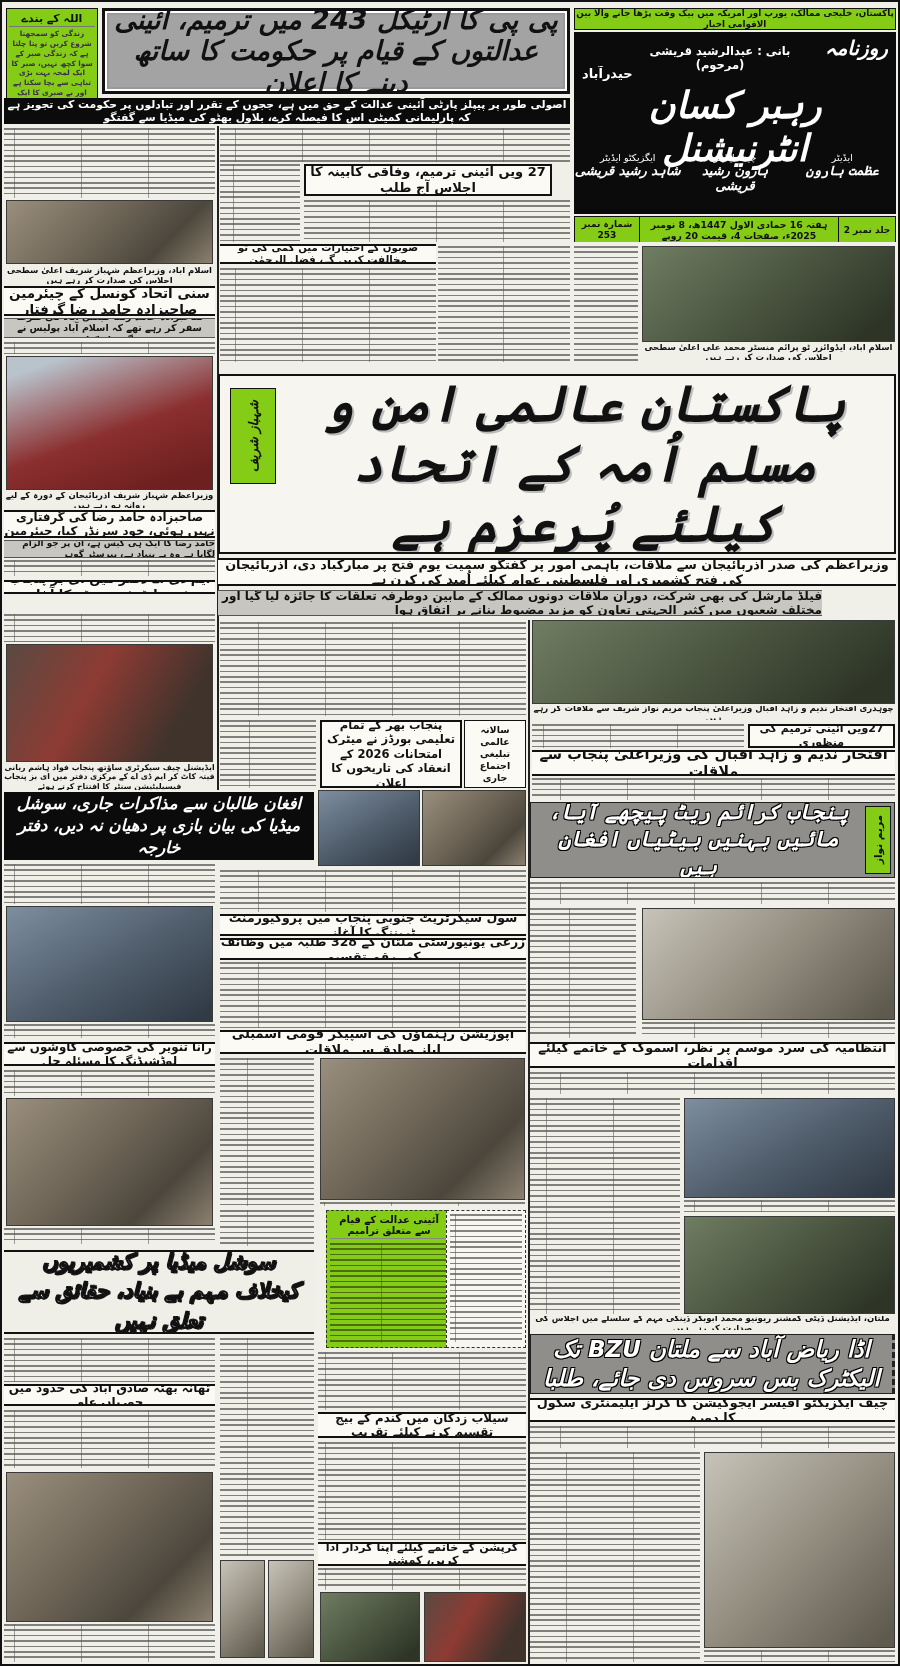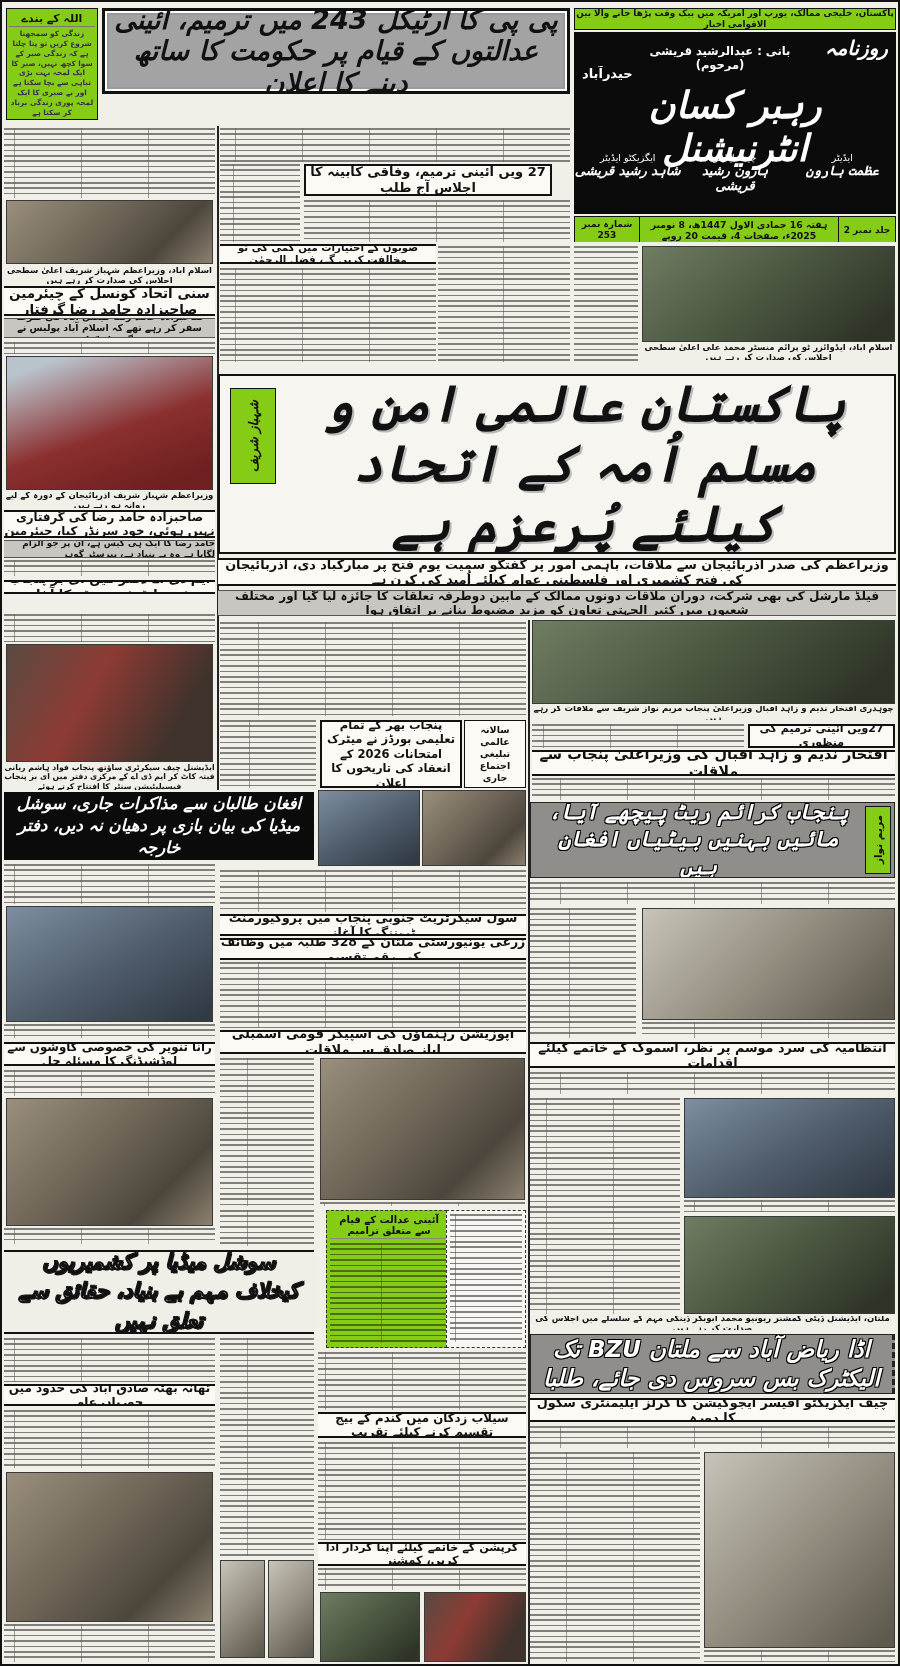--- a/index.html
+++ b/index.html
@@ -81,20 +81,21 @@
         <div style="font-size:13px;font-weight:700;font-style:italic;">شاہد رشید قریشی</div>
       </div>
     </div>
   </div>
   <div class="abs" style="left:572px;top:214px;width:322px;height:26px;display:flex;">
     <div class="box cap" style="width:56px;height:100%;font-size:9px;">جلد نمبر 2</div>
     <div class="box cap" style="flex:1;height:100%;font-size:9.3px;border-right:none;border-left:none;">ہفتہ 16 جمادی الاول 1447ھ، 8 نومبر 2025ء، صفحات 4، قیمت 20 روپے</div>
     <div class="box cap" style="width:64px;height:100%;font-size:9px;">شمارہ نمبر 253</div>
   </div>
 
+  <div class="abs bandB" style="left:2px;top:96px;width:566px;height:26px;font-size:10.8px;font-style:normal;">اصولی طور پر پیپلز پارٹی آئینی عدالت کے حق میں ہے، ججوں کے تقرر اور تبادلوں پر حکومت کی تجویز ہے کہ پارلیمانی کمیٹی اس کا فیصلہ کرے، بلاول بھٹو کی میڈیا سے گفتگو</div>
 
   <div class="vline" style="left:215px;top:124px;height:664px;"></div>
   <div class="vline" style="left:526px;top:618px;height:1046px;"></div>
 
   <div class="abs tl" style="left:2px;top:126px;width:211px;height:70px;"></div>
   <div class="abs ph ph-a" style="left:4px;top:198px;width:207px;height:64px;"></div>
   <div class="abs cap" style="left:2px;top:264px;width:211px;height:18px;">اسلام آباد، وزیراعظم شہباز شریف اعلیٰ سطحی اجلاس کی صدارت کر رہے ہیں</div>
   <div class="abs hl" style="left:2px;top:284px;width:211px;height:30px;font-size:13.5px;">سنی اتحاد کونسل کے چیئرمین صاحبزادہ حامد رضا گرفتار</div>
   <div class="abs sub" style="left:2px;top:316px;width:211px;height:20px;">صاحبزادہ حامد رضا فیصل آباد کی طرف سفر کر رہے تھے کہ اسلام آباد پولیس نے گرفتار کیا</div>
   <div class="abs tl" style="left:2px;top:340px;width:211px;height:12px;"></div>
@@ -118,21 +119,21 @@
 
   <div class="abs" style="left:216px;top:372px;width:678px;height:180px;border:2.5px solid #111;background:#f6f5ef;">
     <div class="abs box" style="left:10px;top:12px;width:46px;height:96px;display:flex;align-items:center;justify-content:center;">
       <div style="writing-mode:vertical-rl;transform:rotate(180deg);font-size:13px;font-weight:700;font-style:italic;">شہباز شریف</div>
     </div>
     <div style="position:absolute;left:64px;right:8px;top:0;bottom:0;display:flex;align-items:center;justify-content:center;">
       <div style="font-size:50px;font-weight:700;font-style:italic;text-align:center;line-height:1.2;text-shadow:2px 2px 0 #bbb;">پاکستان عالمی امن و مسلم اُمہ کے اتحاد کیلئے پُرعزم ہے</div>
     </div>
   </div>
   <div class="abs hl" style="left:216px;top:556px;width:678px;height:28px;font-size:12.8px;">وزیراعظم کی صدر آذربائیجان سے ملاقات، باہمی اُمور پر گفتگو سمیت یوم فتح پر مبارکباد دی، آذربائیجان کی فتح کشمیری اور فلسطینی عوام کیلئے اُمید کی کرن ہے</div>
-  <div class="abs sub" style="left:216px;top:588px;width:678px;height:26px;font-size:12px;">فیلڈ مارشل کی بھی شرکت، دوران ملاقات دونوں ممالک کے مابین دوطرفہ تعلقات کا جائزہ لیا گیا اور مختلف شعبوں میں کثیر الجہتی تعاون کو مزید مضبوط بنانے پر اتفاق ہوا</div>
+  <div class="abs sub" style="left:216px;top:588px;width:604px;height:26px;font-size:12px;text-align:right;">فیلڈ مارشل کی بھی شرکت، دوران ملاقات دونوں ممالک کے مابین دوطرفہ تعلقات کا جائزہ لیا گیا اور مختلف شعبوں میں کثیر الجہتی تعاون کو مزید مضبوط بنانے پر اتفاق ہوا</div>
 
   <div class="abs hl" style="left:2px;top:578px;width:211px;height:14px;font-size:13px;">ایم ڈی اے دفتر میں ای بز پنجاب فیسیلیٹیشن سنٹر کا آغاز</div>
   <div class="abs tl" style="left:2px;top:612px;width:211px;height:28px;"></div>
   <div class="abs ph ph-c" style="left:4px;top:642px;width:207px;height:118px;"></div>
   <div class="abs cap" style="left:2px;top:762px;width:211px;height:26px;font-size:7.8px;">ایڈیشنل چیف سیکرٹری ساؤتھ پنجاب فواد ہاشم ربانی فیتہ کاٹ کر ایم ڈی اے کے مرکزی دفتر میں ای بز پنجاب فیسیلیٹیشن سنٹر کا افتتاح کرتے ہوئے</div>
 
   <div class="abs tl" style="left:218px;top:620px;width:306px;height:94px;"></div>
   <div class="abs tl" style="left:218px;top:718px;width:96px;height:68px;"></div>
   <div class="abs hb" style="left:318px;top:718px;width:142px;height:68px;font-size:11.5px;padding:2px;">پنجاب بھر کے تمام تعلیمی بورڈز نے میٹرک امتحانات 2026 کے انعقاد کی تاریخوں کا اعلان</div>
   <div class="abs hb" style="left:462px;top:718px;width:62px;height:68px;font-size:9.5px;border-width:1.5px;padding:2px;">سالانہ عالمی تبلیغی اجتماع جاری</div>

